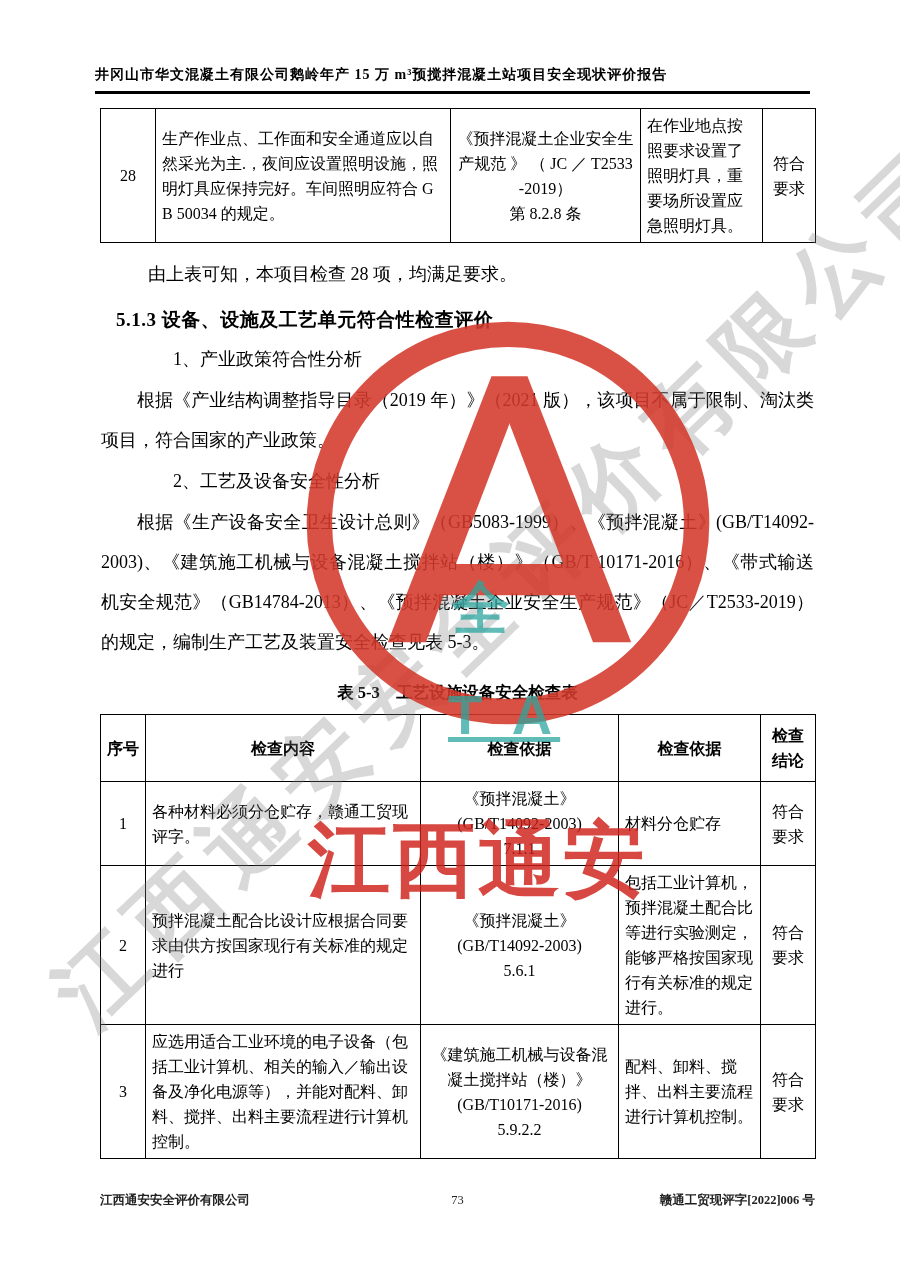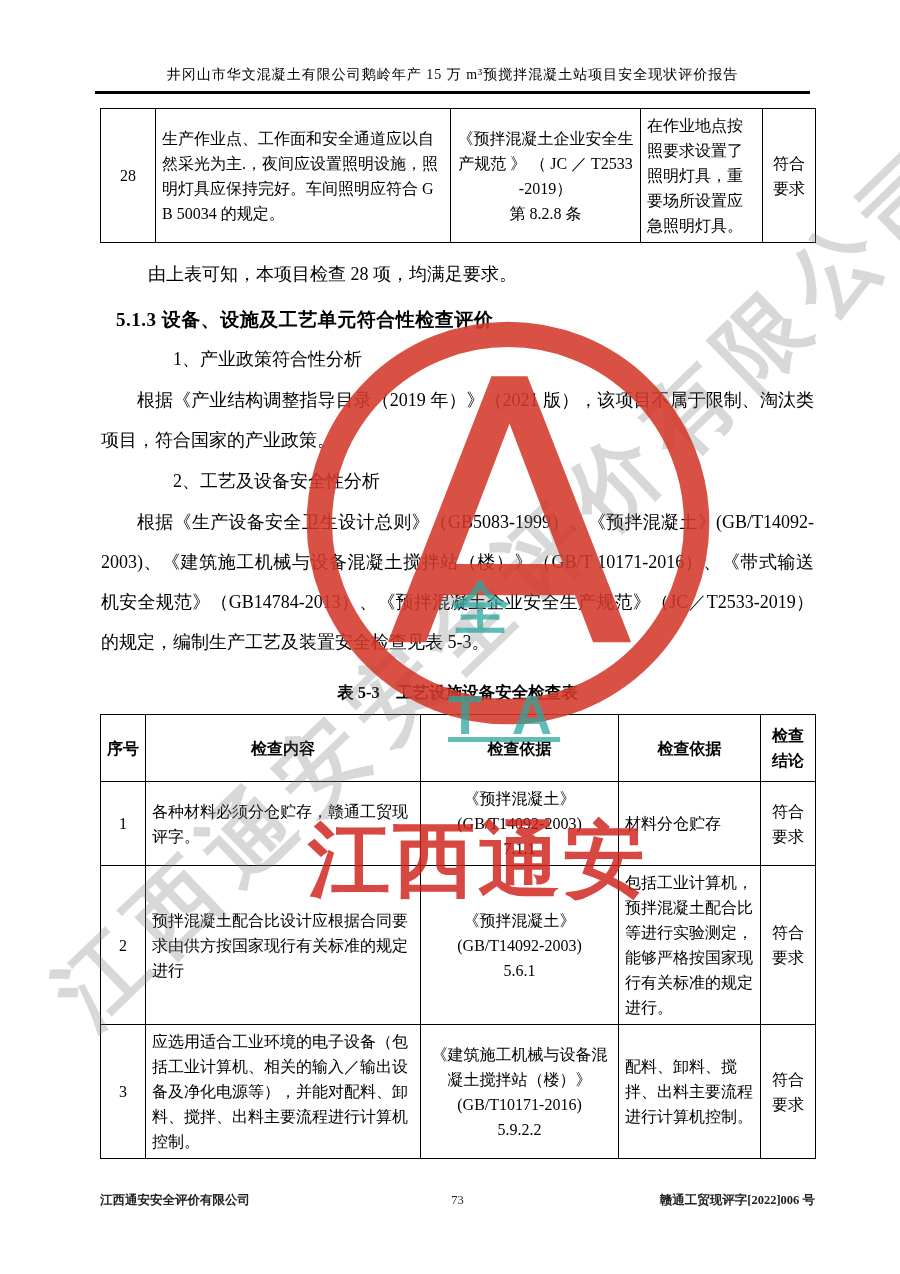--- a/index.html
+++ b/index.html
@@ -8,22 +8,21 @@
     width:900px;height:1274px;
     margin:0 auto;
     background:#ffffff;
     font-family:"Liberation Serif","DejaVu Serif",serif;
     color:#000;
     overflow:hidden;
   }
   .content{position:relative;z-index:1;padding:66px 85px 0 100px;}
   
   .doc-header{
-    text-align:center;
-    font-size:14px;font-weight:normal;letter-spacing:1px;
+    font-size:14px;font-weight:bold;letter-spacing:1px;
     padding:0 0 7px 0;margin:0 5px 2px -5px;
     border-bottom:3px solid #000;
   }
   
   table.t{border-collapse:collapse;width:715px;table-layout:fixed;}
   table.t td,table.t th{
     border:1.5px solid #000;
     padding:4px 6px;
     font-size:16px;line-height:25px;
     vertical-align:middle;

